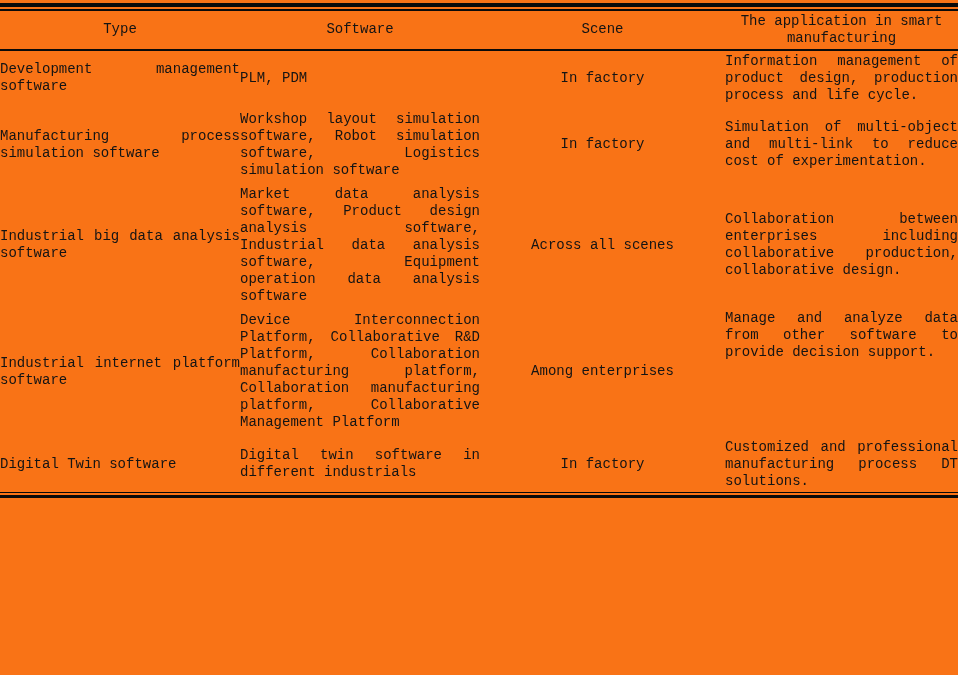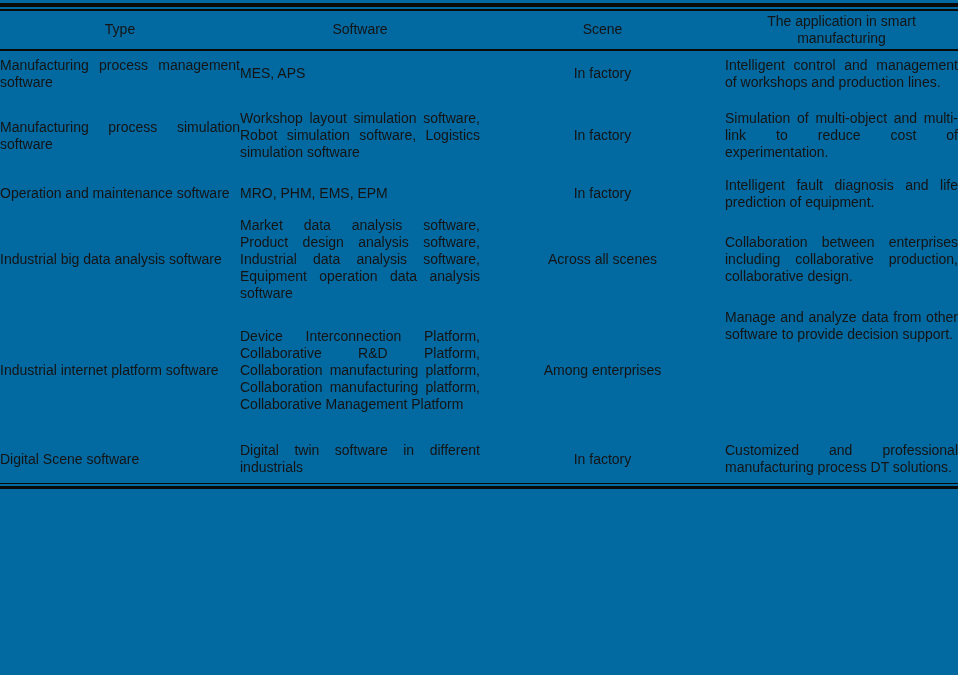--- a/index.html
+++ b/index.html
@@ -5,23 +5,23 @@
   html, body {
     margin: 0;
     padding: 0;
     background: #ffffff;
   }
   .page {
     width: 958px;
     height: 675px;
     box-sizing: border-box;
     padding-top: 3px;
-    font-family: Liberation Sans, sans-serif;
+    font-family: Liberation Mono, monospace;
     color: #141414;
-    background: #0369a1;
+    background: #f97316;
     overflow: hidden;
   }
   .rule { width: 958px; background: #0a0a0a; }
   .rule-top-thick { height: 4px; margin-bottom: 2px; }
   .rule-top-thin  { height: 1.5px; }
   .rule-bottom-thin  { height: 1.5px; margin-top: 0px; }
   .rule-bottom-thick { height: 3px; margin-top: 1.5px; }
 
   table.paper-table {
     width: 958px;
@@ -79,52 +79,46 @@
     </colgroup>
     <thead>
       <tr>
         <th>Type</th>
         <th>Software</th>
         <th>Scene</th>
         <th>The application in smart manufacturing</th>
       </tr>
     </thead>
     <tbody>
-      <tr class="r4">
-        <td class="c-type">Manufacturing process management software</td>
-        <td class="c-soft">MES, APS</td>
+      <tr class="r2">
+        <td class="c-type">Development management software</td>
+        <td class="c-soft">PLM, PDM</td>
         <td class="c-scene">In factory</td>
-        <td class="c-app">Intelligent control and management of workshops and production lines.</td>
+        <td class="c-app">Information management of product design, production process and life cycle.</td>
       </tr>
       <tr class="r5">
         <td class="c-type">Manufacturing process simulation software</td>
         <td class="c-soft">Workshop layout simulation software, Robot simulation software, Logistics simulation software</td>
         <td class="c-scene">In factory</td>
         <td class="c-app">Simulation of multi-object and multi-link to reduce cost of experimentation.</td>
-      </tr>
-      <tr class="r7">
-        <td class="c-type">Operation and maintenance software</td>
-        <td class="c-soft">MRO, PHM, EMS, EPM</td>
-        <td class="c-scene">In factory</td>
-        <td class="c-app">Intelligent fault diagnosis and life prediction of equipment.</td>
       </tr>
       <tr class="r8">
         <td class="c-type">Industrial big data analysis software</td>
         <td class="c-soft">Market data analysis software, Product design analysis software, Industrial data analysis software, Equipment operation data analysis software</td>
         <td class="c-scene">Across all scenes</td>
         <td class="c-app">Collaboration between enterprises including collaborative production, collaborative design.</td>
       </tr>
       <tr class="r9">
         <td class="c-type">Industrial internet platform software</td>
         <td class="c-soft">Device Interconnection Platform, Collaborative R&amp;D Platform, Collaboration manufacturing platform, Collaboration manufacturing platform, Collaborative Management Platform</td>
         <td class="c-scene">Among enterprises</td>
         <td class="c-app va-top">Manage and analyze data from other software to provide decision support.</td>
       </tr>
       <tr class="r10">
-        <td class="c-type">Digital Scene software</td>
+        <td class="c-type">Digital Twin software</td>
         <td class="c-soft">Digital twin software in different industrials</td>
         <td class="c-scene">In factory</td>
         <td class="c-app">Customized and professional manufacturing process DT solutions.</td>
       </tr>
     </tbody>
   </table>
 
   <div class="rule rule-bottom-thin"></div>
   <div class="rule rule-bottom-thick"></div>
 

